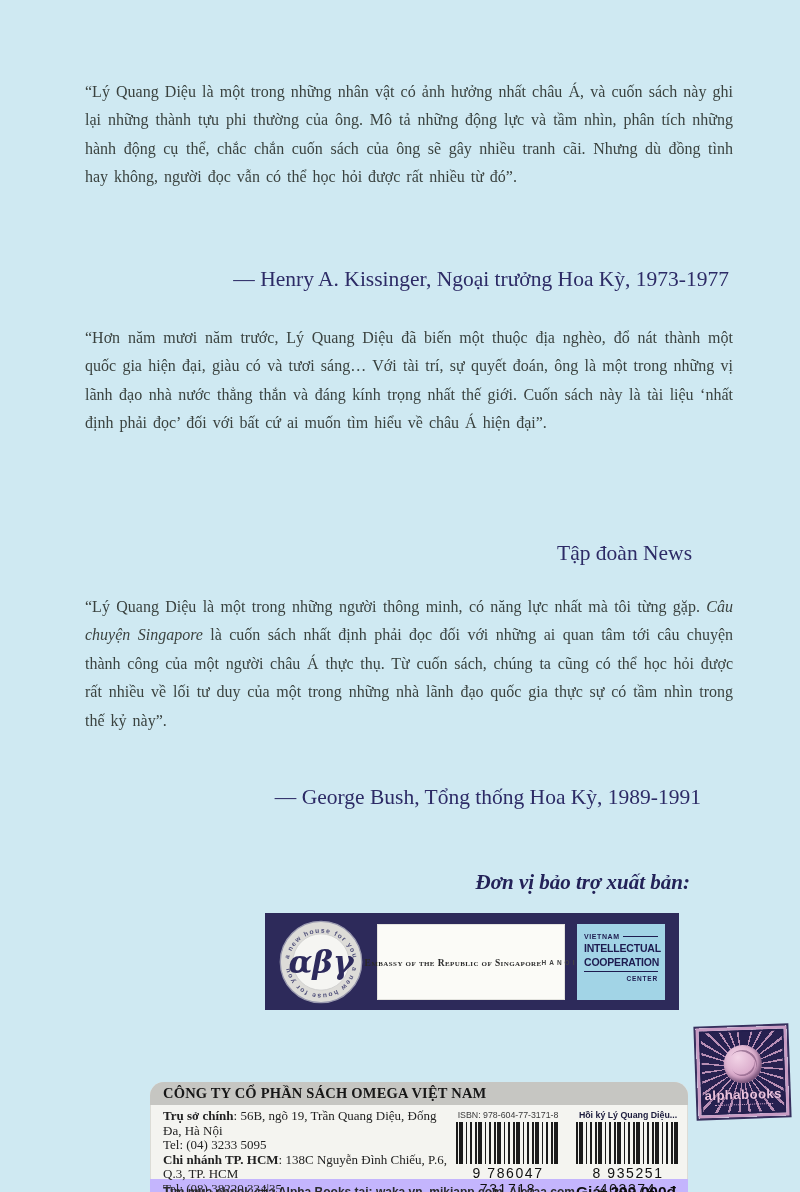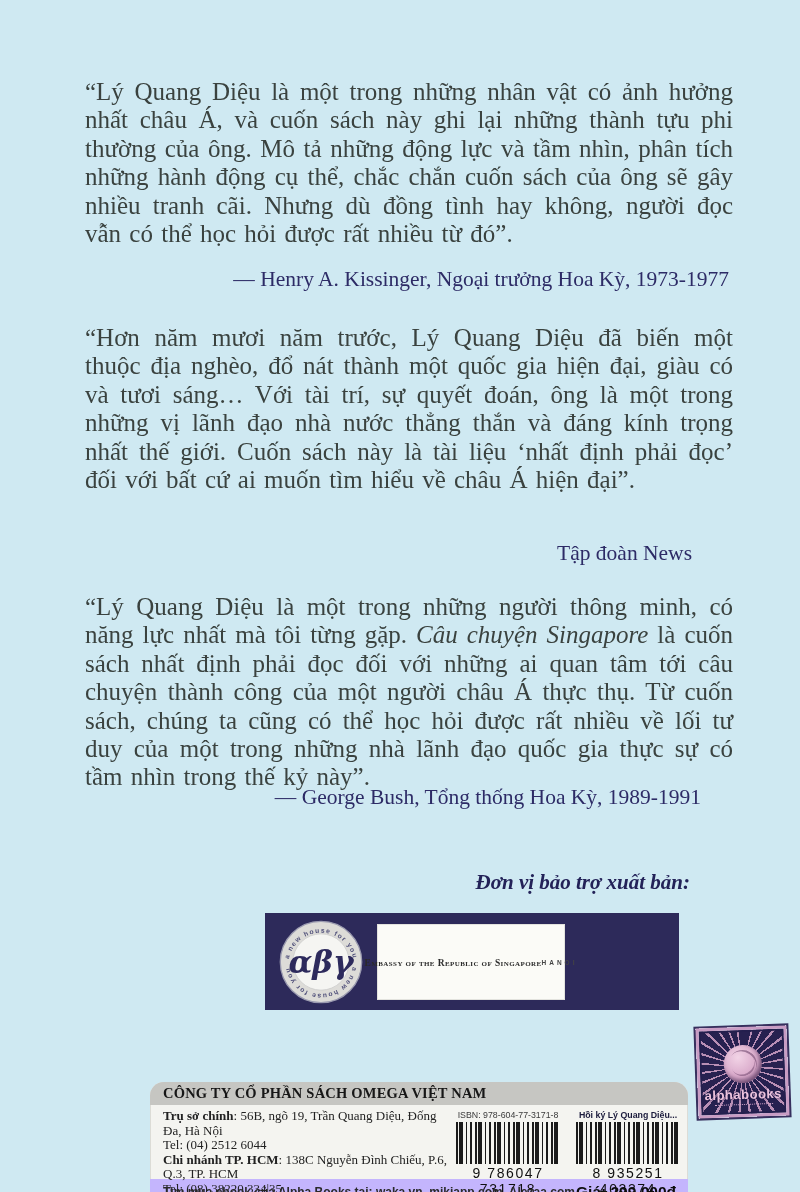--- a/index.html
+++ b/index.html
@@ -4,21 +4,21 @@
 <style>
   html,body { margin:0; padding:0; background:#ffffff; }
   .cover {
     position:relative; width:800px; height:1192px;
     background:#cfe9f2; overflow:hidden;
     font-family:"Liberation Serif", serif;
   }
   
   .quote {
     position:absolute; left:85px; width:648px; margin:0;
-    font-size:25px; line-height:28.4px; color:#3a423f;
+    font-size:16px; line-height:28.4px; color:#3a423f;
     text-align:justify; word-spacing:2px;
   }
   .quote .ital { font-style:italic; }
   .attr {
     position:absolute; left:85px; width:648px; margin:0;
     font-size:21.5px; line-height:27px; color:#2d2b66; text-align:right;
   }
   .q1 { top:78px; }   .a1 { top:266px; padding-right:4px; width:644px; }
   .q2 { top:324px; }  .a2 { top:509px; padding-right:41px; width:607px; }
   .a2b { top:540px; padding-right:41px; width:607px; }
@@ -171,28 +171,37 @@
             <circle cx="29.5" cy="8" r="0.9"></circle>
           <circle cx="29.5" cy="11" r="0.9"></circle>
             <circle cx="27" cy="12.8" r="0.9"></circle>
           <circle cx="31.5" cy="9.5" r="0.9"></circle>
         </g>
       </svg>
       <div class="emb-name">Embassy of the Republic of Singapore</div>
       <div class="emb-city">HANOI</div>
     </div>
 
+    <div class="vicc">
+      <div class="vicc-row1">
+        <span>VIETNAM</span>
+        <i class="rule"></i>
+      </div>
+      <div class="vicc-big">INTELLECTUAL</div>
+      <div class="vicc-big vicc-underline">COOPERATION</div>
+      <div class="vicc-center">CENTER</div>
+    </div>
   </div>
 
   <div class="pubbox">
     <div class="pub-head">CÔNG TY CỔ PHẦN SÁCH OMEGA VIỆT NAM</div>
     <div class="pub-body">
       <div class="pub-addr">
         <div class="addr-line"><b>Trụ sở chính</b><span>: 56B, ngõ 19, Trần Quang Diệu, Đống Đa, Hà Nội</span></div>
-        <div class="addr-line">Tel: (04) 2512 6044</div>
+        <div class="addr-line">Tel: (04) 3233 5095</div>
         <div class="addr-line"><b>Chi nhánh TP. HCM</b><span>: 138C Nguyễn Đình Chiếu, P.6, Q.3, TP. HCM</span></div>
         <div class="addr-line">Tel: (08) 38220 334|35</div>
         <div class="web-line">www.omegaplus.vn | https://www.facebook.com/groups/congdongomega</div>
       </div>
       <div class="bc-area">
         <div class="bc-group">
           <div class="bc-label">ISBN: 978-604-77-3171-8</div>
           <div class="bars"></div>
           <div class="bc-digits">9 786047 731718</div>
         </div>

